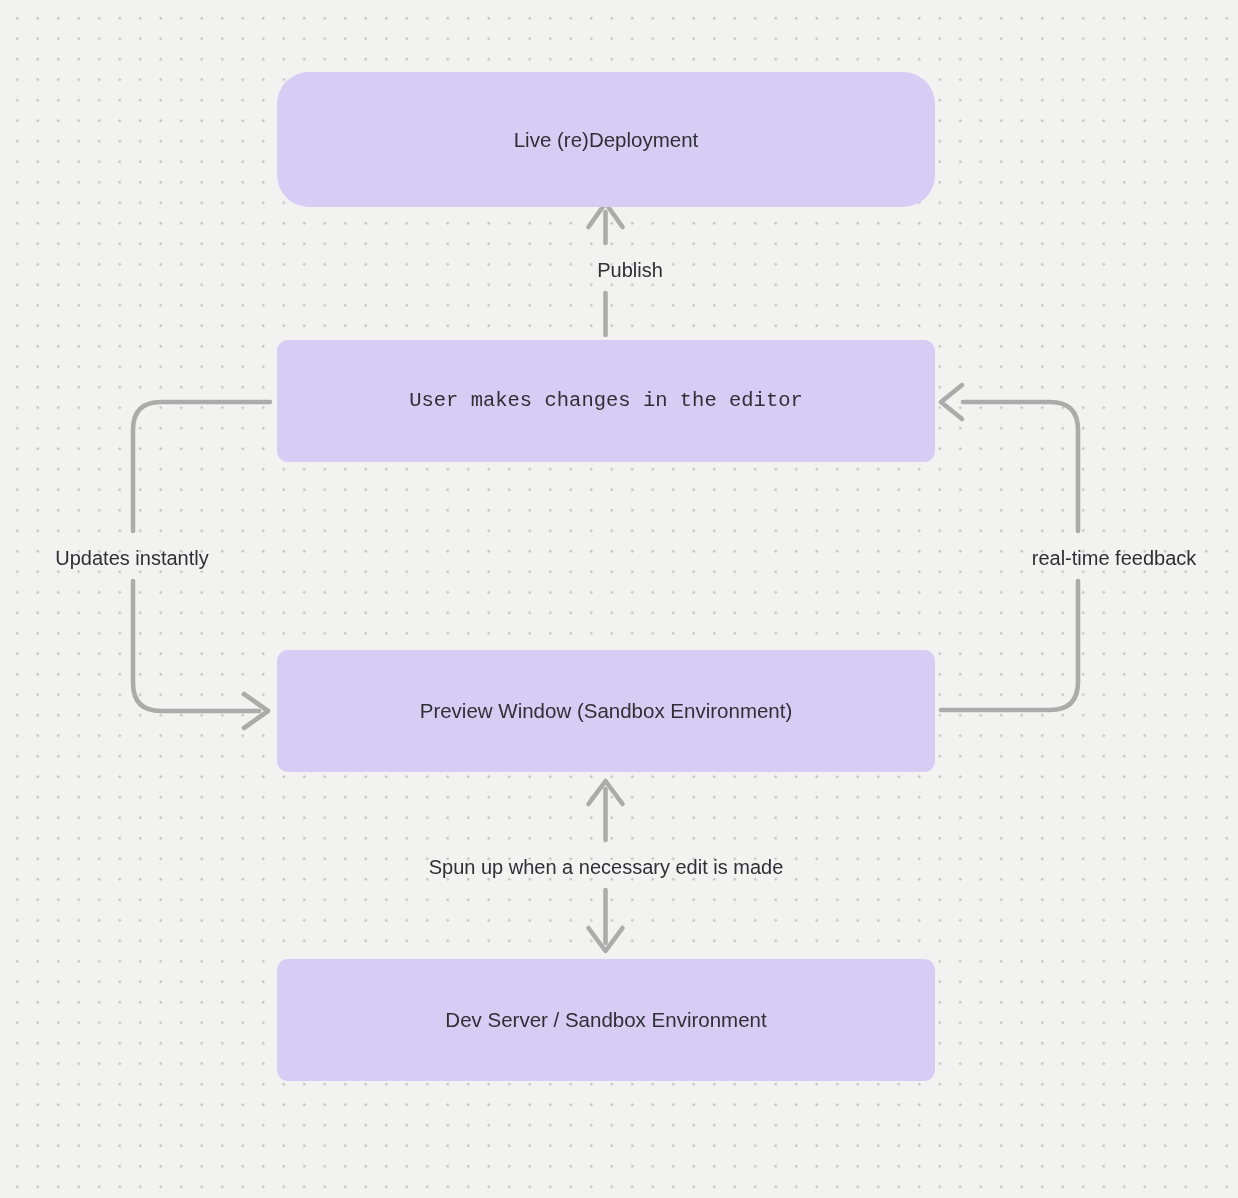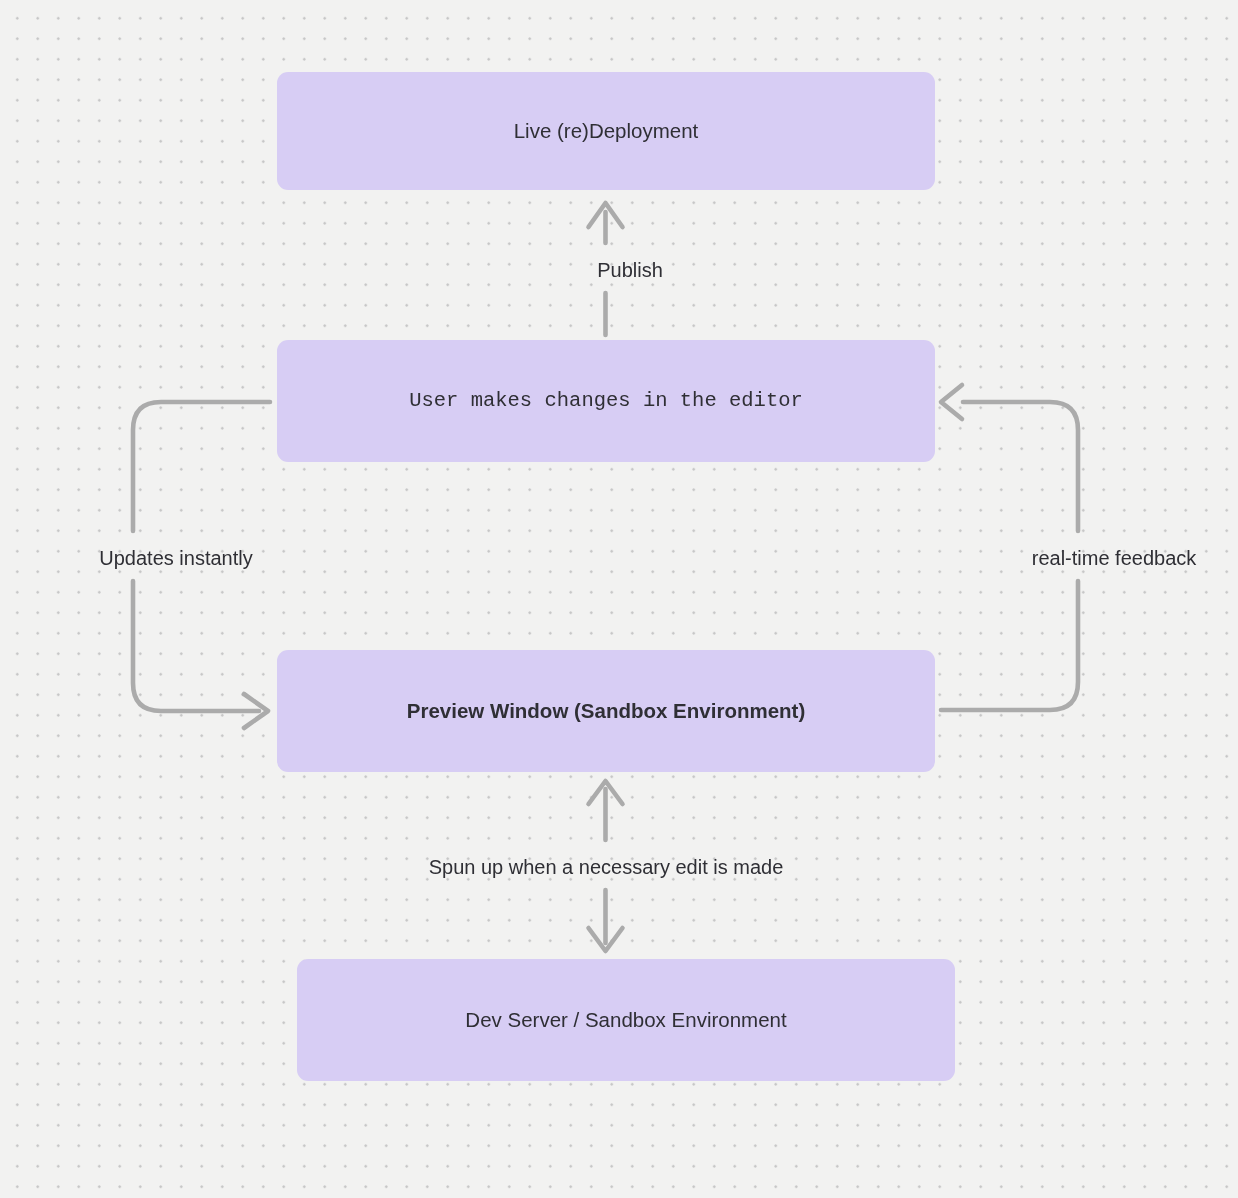--- a/index.html
+++ b/index.html
@@ -33,34 +33,34 @@
     border-radius:11px;
     display:flex;
     align-items:center;
     justify-content:center;
     color:#2f2f35;
     font-size:20.5px;
     line-height:1.25;
     text-align:center;
     box-sizing:border-box;
   }
-  .node-1{top:72px;height:118px;}
+  .node-1{top:72px;height:135px;border-radius:32px;}
   .node-2{top:340px;font-family:Liberation Mono, monospace;}
-  .node-3{top:650px;font-weight:bold;}
-  .node-4{top:959px;margin-left:20px;}
+  .node-3{top:650px;}
+  .node-4{top:959px;}
   .edge-label{
     position:absolute;
     transform:translate(-50%,-50%);
     color:#2f2f35;
     font-size:20px;
     white-space:nowrap;
     text-align:center;
   }
   .label-publish{left:630px;top:270px;}
-  .label-updates{left:132px;top:558px;margin-left:44px;}
+  .label-updates{left:132px;top:558px;}
   .label-feedback{left:1114px;top:558px;}
   .label-spunup{left:606px;top:867px;text-align:right;}
 </style>
 </head>
 <body>
 
 <div class="canvas">
 
   <svg class="edges-svg" viewBox="0 0 1238 1198" xmlns="http://www.w3.org/2000/svg">
 

